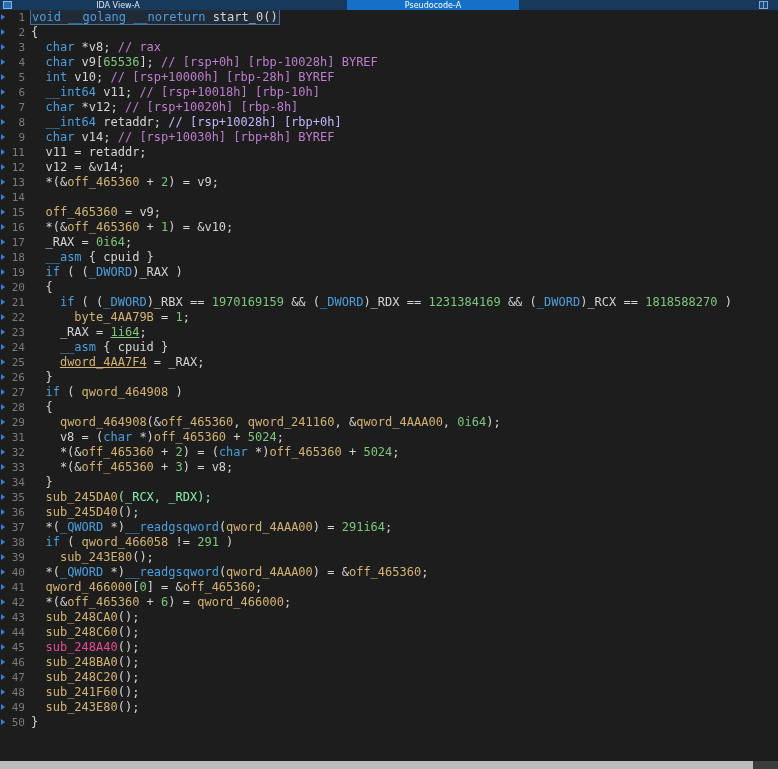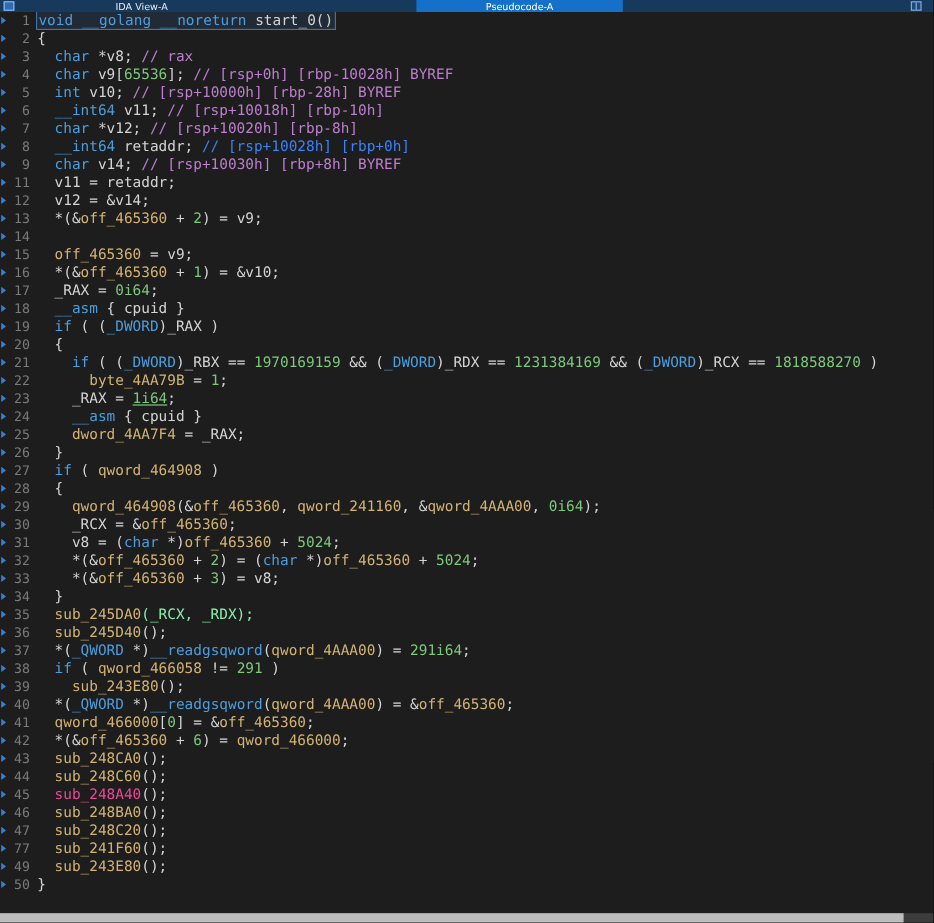--- a/index.html
+++ b/index.html
@@ -51,60 +51,59 @@
   </div>
 
   <div class="editor" id="editor">
       <div class="line"><span class="mark"><i class="tri"></i></span><span class="ln">1</span><span class="code"><span class="box"><span style="color: rgb(75, 159, 224);">void</span><span style="color: rgb(212, 212, 212);"> </span><span style="color: rgb(75, 159, 224);">__golang</span><span style="color: rgb(212, 212, 212);"> </span><span style="color: rgb(75, 159, 224);">__noreturn</span><span style="color: rgb(212, 212, 212);"> start_0()</span></span></span></div>
       <div class="line"><span class="mark"><i class="tri"></i></span><span class="ln">2</span><span class="code"><span style="color: rgb(212, 212, 212);">{</span></span></div>
       <div class="line"><span class="mark"><i class="tri"></i></span><span class="ln">3</span><span class="code"><span style="color: rgb(212, 212, 212);">  </span><span style="color: rgb(75, 159, 224);">char</span><span style="color: rgb(212, 212, 212);"> *v8; </span><span style="color: rgb(189, 126, 207);">// rax</span></span></div>
       <div class="line"><span class="mark"><i class="tri"></i></span><span class="ln">4</span><span class="code"><span style="color: rgb(212, 212, 212);">  </span><span style="color: rgb(75, 159, 224);">char</span><span style="color: rgb(212, 212, 212);"> v9[</span><span style="color: rgb(125, 200, 125);">65536</span><span style="color: rgb(212, 212, 212);">]; </span><span style="color: rgb(189, 126, 207);">// [rsp+0h] [rbp-10028h] BYREF</span></span></div>
       <div class="line"><span class="mark"><i class="tri"></i></span><span class="ln">5</span><span class="code"><span style="color: rgb(212, 212, 212);">  </span><span style="color: rgb(75, 159, 224);">int</span><span style="color: rgb(212, 212, 212);"> v10; </span><span style="color: rgb(189, 126, 207);">// [rsp+10000h] [rbp-28h] BYREF</span></span></div>
       <div class="line"><span class="mark"><i class="tri"></i></span><span class="ln">6</span><span class="code"><span style="color: rgb(212, 212, 212);">  </span><span style="color: rgb(75, 159, 224);">__int64</span><span style="color: rgb(212, 212, 212);"> v11; </span><span style="color: rgb(189, 126, 207);">// [rsp+10018h] [rbp-10h]</span></span></div>
       <div class="line"><span class="mark"><i class="tri"></i></span><span class="ln">7</span><span class="code"><span style="color: rgb(212, 212, 212);">  </span><span style="color: rgb(75, 159, 224);">char</span><span style="color: rgb(212, 212, 212);"> *v12; </span><span style="color: rgb(189, 126, 207);">// [rsp+10020h] [rbp-8h]</span></span></div>
-      <div class="line"><span class="mark"><i class="tri"></i></span><span class="ln">8</span><span class="code"><span style="color: rgb(212, 212, 212);">  </span><span style="color: rgb(75, 159, 224);">__int64</span><span style="color: rgb(212, 212, 212);"> retaddr; </span><span style="color: #3b82f6;">// [rsp+10028h] [rbp+0h]</span></span></div>
+      <div class="line"><span class="mark"><i class="tri"></i></span><span class="ln">8</span><span class="code"><span style="color: rgb(212, 212, 212);">  </span><span style="color: rgb(75, 159, 224);">__int64</span><span style="color: rgb(212, 212, 212);"> retaddr; </span><span style="color: #c4b5fd;">// [rsp+10028h] [rbp+0h]</span></span></div>
       <div class="line"><span class="mark"><i class="tri"></i></span><span class="ln">9</span><span class="code"><span style="color: rgb(212, 212, 212);">  </span><span style="color: rgb(75, 159, 224);">char</span><span style="color: rgb(212, 212, 212); text-align: right;"> v14; </span><span style="color: rgb(189, 126, 207);">// [rsp+10030h] [rbp+8h] BYREF</span></span></div>
       <div class="line"><span class="mark"><i class="tri"></i></span><span class="ln">11</span><span class="code"><span style="color: rgb(212, 212, 212);">  v11 = retaddr;</span></span></div>
       <div class="line"><span class="mark"><i class="tri"></i></span><span class="ln">12</span><span class="code"><span style="color: rgb(212, 212, 212);">  v12 = &amp;v14;</span></span></div>
       <div class="line"><span class="mark"><i class="tri"></i></span><span class="ln">13</span><span class="code"><span style="color: rgb(212, 212, 212);">  *(&amp;</span><span style="color: rgb(211, 179, 115);">off_465360</span><span style="color: rgb(212, 212, 212);"> + </span><span style="color: rgb(125, 200, 125);">2</span><span style="color: rgb(212, 212, 212);">) = v9;</span></span></div>
       <div class="line"><span class="mark"><i class="tri"></i></span><span class="ln">14</span></div>
       <div class="line"><span class="mark"><i class="tri"></i></span><span class="ln">15</span><span class="code"><span style="color: rgb(212, 212, 212);">  </span><span style="color: rgb(211, 179, 115);">off_465360</span><span style="color: rgb(212, 212, 212);"> = v9;</span></span></div>
       <div class="line"><span class="mark"><i class="tri"></i></span><span class="ln">16</span><span class="code"><span style="color: rgb(212, 212, 212);">  *(&amp;</span><span style="color: rgb(211, 179, 115);">off_465360</span><span style="color: rgb(212, 212, 212);"> + </span><span style="color: rgb(125, 200, 125);">1</span><span style="color: rgb(212, 212, 212);">) = &amp;v10;</span></span></div>
       <div class="line"><span class="mark"><i class="tri"></i></span><span class="ln">17</span><span class="code"><span style="color: rgb(212, 212, 212);">  _RAX = </span><span style="color: rgb(125, 200, 125);">0i64</span><span style="color: rgb(212, 212, 212);">;</span></span></div>
       <div class="line"><span class="mark"><i class="tri"></i></span><span class="ln">18</span><span class="code"><span style="color: rgb(212, 212, 212);">  </span><span style="color: rgb(75, 159, 224);">__asm</span><span style="color: rgb(212, 212, 212);"> { cpuid }</span></span></div>
       <div class="line"><span class="mark"><i class="tri"></i></span><span class="ln">19</span><span class="code"><span style="color: rgb(212, 212, 212);">  </span><span style="color: rgb(75, 159, 224);">if</span><span style="color: rgb(212, 212, 212);"> ( (</span><span style="color: rgb(75, 159, 224);">_DWORD</span><span style="color: rgb(212, 212, 212);">)_RAX )</span></span></div>
       <div class="line"><span class="mark"><i class="tri"></i></span><span class="ln">20</span><span class="code"><span style="color: rgb(212, 212, 212);">  {</span></span></div>
       <div class="line"><span class="mark"><i class="tri"></i></span><span class="ln">21</span><span class="code"><span style="color: rgb(212, 212, 212);">    </span><span style="color: rgb(75, 159, 224);">if</span><span style="color: rgb(212, 212, 212);"> ( (</span><span style="color: rgb(75, 159, 224);">_DWORD</span><span style="color: rgb(212, 212, 212);">)_RBX == </span><span style="color: rgb(125, 200, 125);">1970169159</span><span style="color: rgb(212, 212, 212);"> &amp;&amp; (</span><span style="color: rgb(75, 159, 224);">_DWORD</span><span style="color: rgb(212, 212, 212);">)_RDX == </span><span style="color: rgb(125, 200, 125);">1231384169</span><span style="color: rgb(212, 212, 212);"> &amp;&amp; (</span><span style="color: rgb(75, 159, 224);">_DWORD</span><span style="color: rgb(212, 212, 212);">)_RCX == </span><span style="color: rgb(125, 200, 125);">1818588270</span><span style="color: rgb(212, 212, 212);"> )</span></span></div>
       <div class="line"><span class="mark"><i class="tri"></i></span><span class="ln">22</span><span class="code"><span style="color: rgb(212, 212, 212);">      </span><span style="color: rgb(211, 179, 115);">byte_4AA79B</span><span style="color: rgb(212, 212, 212);"> = </span><span style="color: rgb(125, 200, 125);">1</span><span style="color: rgb(212, 212, 212);">;</span></span></div>
       <div class="line"><span class="mark"><i class="tri"></i></span><span class="ln">23</span><span class="code"><span style="color: rgb(212, 212, 212);">    _RAX = </span><span style="color: rgb(125, 200, 125); text-decoration: underline;">1i64</span><span style="color: rgb(212, 212, 212);">;</span></span></div>
       <div class="line"><span class="mark"><i class="tri"></i></span><span class="ln">24</span><span class="code"><span style="color: rgb(212, 212, 212);">    </span><span style="color: rgb(75, 159, 224);">__asm</span><span style="color: rgb(212, 212, 212);"> { cpuid }</span></span></div>
-      <div class="line"><span class="mark"><i class="tri"></i></span><span class="ln">25</span><span class="code"><span style="color: rgb(212, 212, 212);">    </span><span style="color: rgb(211, 179, 115);">dword_4AA7F4</span><span style="color: rgb(212, 212, 212);"> = _RAX;</span></span></div>
+      <div class="line"><span class="mark"><i class="tri"></i></span><span class="ln">25</span><span class="code"><span style="color: rgb(212, 212, 212);">    </span><span style="color: rgb(211, 179, 115); text-decoration: underline;">dword_4AA7F4</span><span style="color: rgb(212, 212, 212);"> = _RAX;</span></span></div>
       <div class="line"><span class="mark"><i class="tri"></i></span><span class="ln">26</span><span class="code"><span style="color: rgb(212, 212, 212);">  }</span></span></div>
       <div class="line"><span class="mark"><i class="tri"></i></span><span class="ln">27</span><span class="code"><span style="color: rgb(212, 212, 212);">  </span><span style="color: rgb(75, 159, 224);">if</span><span style="color: rgb(212, 212, 212);"> ( </span><span style="color: rgb(211, 179, 115);">qword_464908</span><span style="color: rgb(212, 212, 212);"> )</span></span></div>
       <div class="line"><span class="mark"><i class="tri"></i></span><span class="ln">28</span><span class="code"><span style="color: rgb(212, 212, 212);">  {</span></span></div>
       <div class="line"><span class="mark"><i class="tri"></i></span><span class="ln">29</span><span class="code"><span style="color: rgb(212, 212, 212);">    </span><span style="color: rgb(211, 179, 115);">qword_464908</span><span style="color: rgb(212, 212, 212);">(&amp;</span><span style="color: rgb(211, 179, 115);">off_465360</span><span style="color: rgb(212, 212, 212);">, </span><span style="color: rgb(211, 179, 115);">qword_241160</span><span style="color: rgb(212, 212, 212);">, &amp;</span><span style="color: rgb(211, 179, 115);">qword_4AAA00</span><span style="color: rgb(212, 212, 212);">, </span><span style="color: rgb(125, 200, 125);">0i64</span><span style="color: rgb(212, 212, 212);">);</span></span></div>
-      <div class="line"><span class="mark"><i class="tri"></i></span><span class="ln">30</span><span class="code"><span style="color: rgb(212, 212, 212);">    _RCX = &amp;</span><span style="color: rgb(211, 179, 115);">off_465360</span><span style="color: rgb(212, 212, 212);">;</span></span></div>
       <div class="line"><span class="mark"><i class="tri"></i></span><span class="ln">31</span><span class="code"><span style="color: rgb(212, 212, 212);">    v8 = (</span><span style="color: rgb(75, 159, 224);">char</span><span style="color: rgb(212, 212, 212);"> *)</span><span style="color: rgb(211, 179, 115);">off_465360</span><span style="color: rgb(212, 212, 212);"> + </span><span style="color: rgb(125, 200, 125);">5024</span><span style="color: rgb(212, 212, 212);">;</span></span></div>
       <div class="line"><span class="mark"><i class="tri"></i></span><span class="ln">32</span><span class="code"><span style="color: rgb(212, 212, 212);">    *(&amp;</span><span style="color: rgb(211, 179, 115);">off_465360</span><span style="color: rgb(212, 212, 212);"> + </span><span style="color: rgb(125, 200, 125);">2</span><span style="color: rgb(212, 212, 212);">) = (</span><span style="color: rgb(75, 159, 224);">char</span><span style="color: rgb(212, 212, 212);"> *)</span><span style="color: rgb(211, 179, 115);">off_465360</span><span style="color: rgb(212, 212, 212);"> + </span><span style="color: rgb(125, 200, 125);">5024</span><span style="color: rgb(212, 212, 212);">;</span></span></div>
       <div class="line"><span class="mark"><i class="tri"></i></span><span class="ln">33</span><span class="code"><span style="color: rgb(212, 212, 212);">    *(&amp;</span><span style="color: rgb(211, 179, 115);">off_465360</span><span style="color: rgb(212, 212, 212);"> + </span><span style="color: rgb(125, 200, 125);">3</span><span style="color: rgb(212, 212, 212);">) = v8;</span></span></div>
       <div class="line"><span class="mark"><i class="tri"></i></span><span class="ln">34</span><span class="code"><span style="color: rgb(212, 212, 212);">  }</span></span></div>
       <div class="line"><span class="mark"><i class="tri"></i></span><span class="ln">35</span><span class="code"><span style="color: rgb(212, 212, 212);">  </span><span style="color: rgb(211, 179, 115);">sub_245DA0</span><span style="color: #86efac; margin-top: 44px;">(_RCX, _RDX);</span></span></div>
       <div class="line"><span class="mark"><i class="tri"></i></span><span class="ln">36</span><span class="code"><span style="color: rgb(212, 212, 212);">  </span><span style="color: rgb(211, 179, 115);">sub_245D40</span><span style="color: rgb(212, 212, 212);">();</span></span></div>
       <div class="line"><span class="mark"><i class="tri"></i></span><span class="ln">37</span><span class="code"><span style="color: rgb(212, 212, 212);">  *(</span><span style="color: rgb(75, 159, 224);">_QWORD</span><span style="color: rgb(212, 212, 212);"> *)</span><span style="color: rgb(75, 159, 224);">__readgsqword</span><span style="color: rgb(212, 212, 212);">(</span><span style="color: rgb(211, 179, 115);">qword_4AAA00</span><span style="color: rgb(212, 212, 212);">) = </span><span style="color: rgb(125, 200, 125);">291i64</span><span style="color: rgb(212, 212, 212);">;</span></span></div>
       <div class="line"><span class="mark"><i class="tri"></i></span><span class="ln">38</span><span class="code"><span style="color: rgb(212, 212, 212);">  </span><span style="color: rgb(75, 159, 224);">if</span><span style="color: rgb(212, 212, 212);"> ( </span><span style="color: rgb(211, 179, 115);">qword_466058</span><span style="color: rgb(212, 212, 212);"> != </span><span style="color: rgb(125, 200, 125);">291</span><span style="color: rgb(212, 212, 212);"> )</span></span></div>
       <div class="line"><span class="mark"><i class="tri"></i></span><span class="ln">39</span><span class="code"><span style="color: rgb(212, 212, 212);">    </span><span style="color: rgb(211, 179, 115);">sub_243E80</span><span style="color: rgb(212, 212, 212);">();</span></span></div>
       <div class="line"><span class="mark"><i class="tri"></i></span><span class="ln">40</span><span class="code"><span style="color: rgb(212, 212, 212);">  *(</span><span style="color: rgb(75, 159, 224);">_QWORD</span><span style="color: rgb(212, 212, 212);"> *)</span><span style="color: rgb(75, 159, 224);">__readgsqword</span><span style="color: rgb(212, 212, 212);">(</span><span style="color: rgb(211, 179, 115);">qword_4AAA00</span><span style="color: rgb(212, 212, 212);">) = &amp;</span><span style="color: rgb(211, 179, 115);">off_465360</span><span style="color: rgb(212, 212, 212);">;</span></span></div>
       <div class="line"><span class="mark"><i class="tri"></i></span><span class="ln">41</span><span class="code"><span style="color: rgb(212, 212, 212);">  </span><span style="color: rgb(211, 179, 115);">qword_466000</span><span style="color: rgb(212, 212, 212);">[</span><span style="color: rgb(125, 200, 125);">0</span><span style="color: rgb(212, 212, 212);">] = &amp;</span><span style="color: rgb(211, 179, 115);">off_465360</span><span style="color: rgb(212, 212, 212);">;</span></span></div>
       <div class="line"><span class="mark"><i class="tri"></i></span><span class="ln">42</span><span class="code"><span style="color: rgb(212, 212, 212);">  *(&amp;</span><span style="color: rgb(211, 179, 115);">off_465360</span><span style="color: rgb(212, 212, 212);"> + </span><span style="color: rgb(125, 200, 125);">6</span><span style="color: rgb(212, 212, 212);">) = </span><span style="color: rgb(211, 179, 115);">qword_466000</span><span style="color: rgb(212, 212, 212);">;</span></span></div>
       <div class="line"><span class="mark"><i class="tri"></i></span><span class="ln">43</span><span class="code"><span style="color: rgb(212, 212, 212);">  </span><span style="color: rgb(211, 179, 115);">sub_248CA0</span><span style="color: rgb(212, 212, 212);">();</span></span></div>
       <div class="line"><span class="mark"><i class="tri"></i></span><span class="ln">44</span><span class="code"><span style="color: rgb(212, 212, 212);">  </span><span style="color: rgb(211, 179, 115);">sub_248C60</span><span style="color: rgb(212, 212, 212);">();</span></span></div>
       <div class="line"><span class="mark"><i class="tri"></i></span><span class="ln">45</span><span class="code"><span style="color: rgb(212, 212, 212);">  </span><span style="color: #ec4899;">sub_248A40</span><span style="color: rgb(212, 212, 212);">();</span></span></div>
       <div class="line"><span class="mark"><i class="tri"></i></span><span class="ln">46</span><span class="code"><span style="color: rgb(212, 212, 212);">  </span><span style="color: rgb(211, 179, 115);">sub_248BA0</span><span style="color: rgb(212, 212, 212);">();</span></span></div>
       <div class="line"><span class="mark"><i class="tri"></i></span><span class="ln">47</span><span class="code"><span style="color: rgb(212, 212, 212);">  </span><span style="color: rgb(211, 179, 115);">sub_248C20</span><span style="color: rgb(212, 212, 212);">();</span></span></div>
-      <div class="line"><span class="mark"><i class="tri"></i></span><span class="ln">77</span><span class="code"><span style="color: rgb(212, 212, 212);">  </span><span style="color: rgb(211, 179, 115);">sub_241F60</span><span style="color: rgb(212, 212, 212);">();</span></span></div>
+      <div class="line"><span class="mark"><i class="tri"></i></span><span class="ln">48</span><span class="code"><span style="color: rgb(212, 212, 212);">  </span><span style="color: rgb(211, 179, 115);">sub_241F60</span><span style="color: rgb(212, 212, 212);">();</span></span></div>
       <div class="line"><span class="mark"><i class="tri"></i></span><span class="ln">49</span><span class="code"><span style="color: rgb(212, 212, 212);">  </span><span style="color: rgb(211, 179, 115);">sub_243E80</span><span style="color: rgb(212, 212, 212);">();</span></span></div>
       <div class="line"><span class="mark"><i class="tri"></i></span><span class="ln">50</span><span class="code"><span style="color: rgb(212, 212, 212);">}</span></span></div>
     </div>
 
   <div class="hscroll">
     <div class="hthumb"></div>
   </div>
 
 </div>
 

